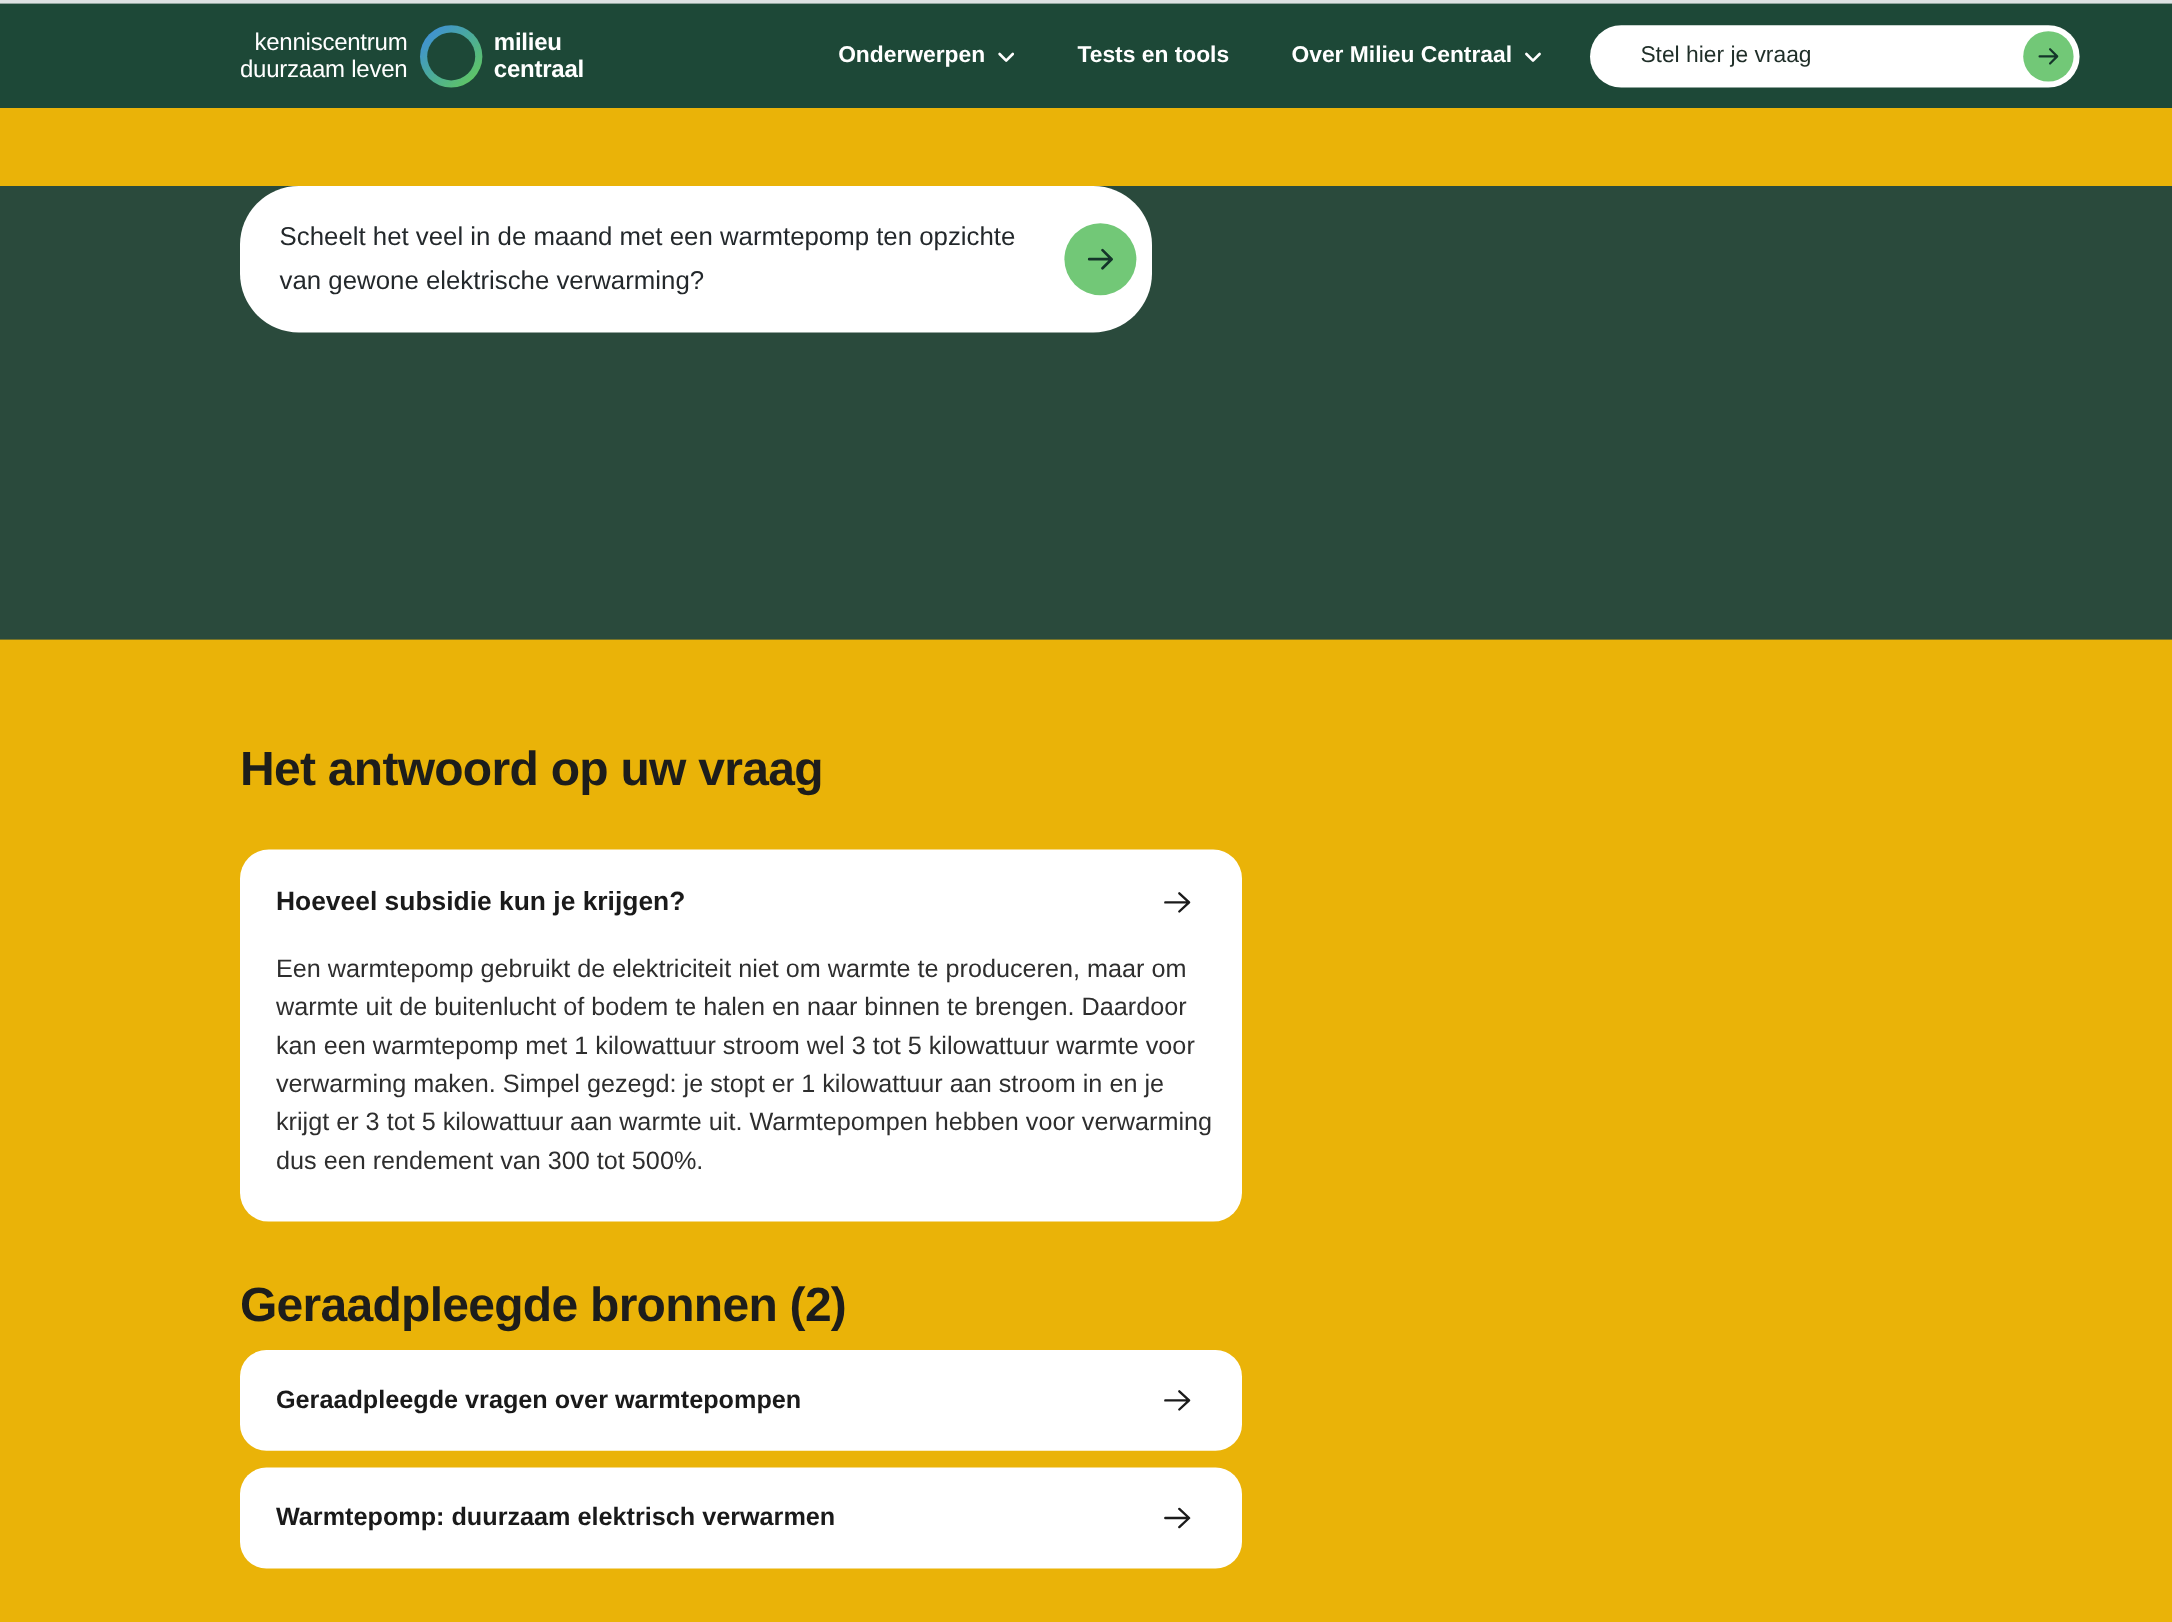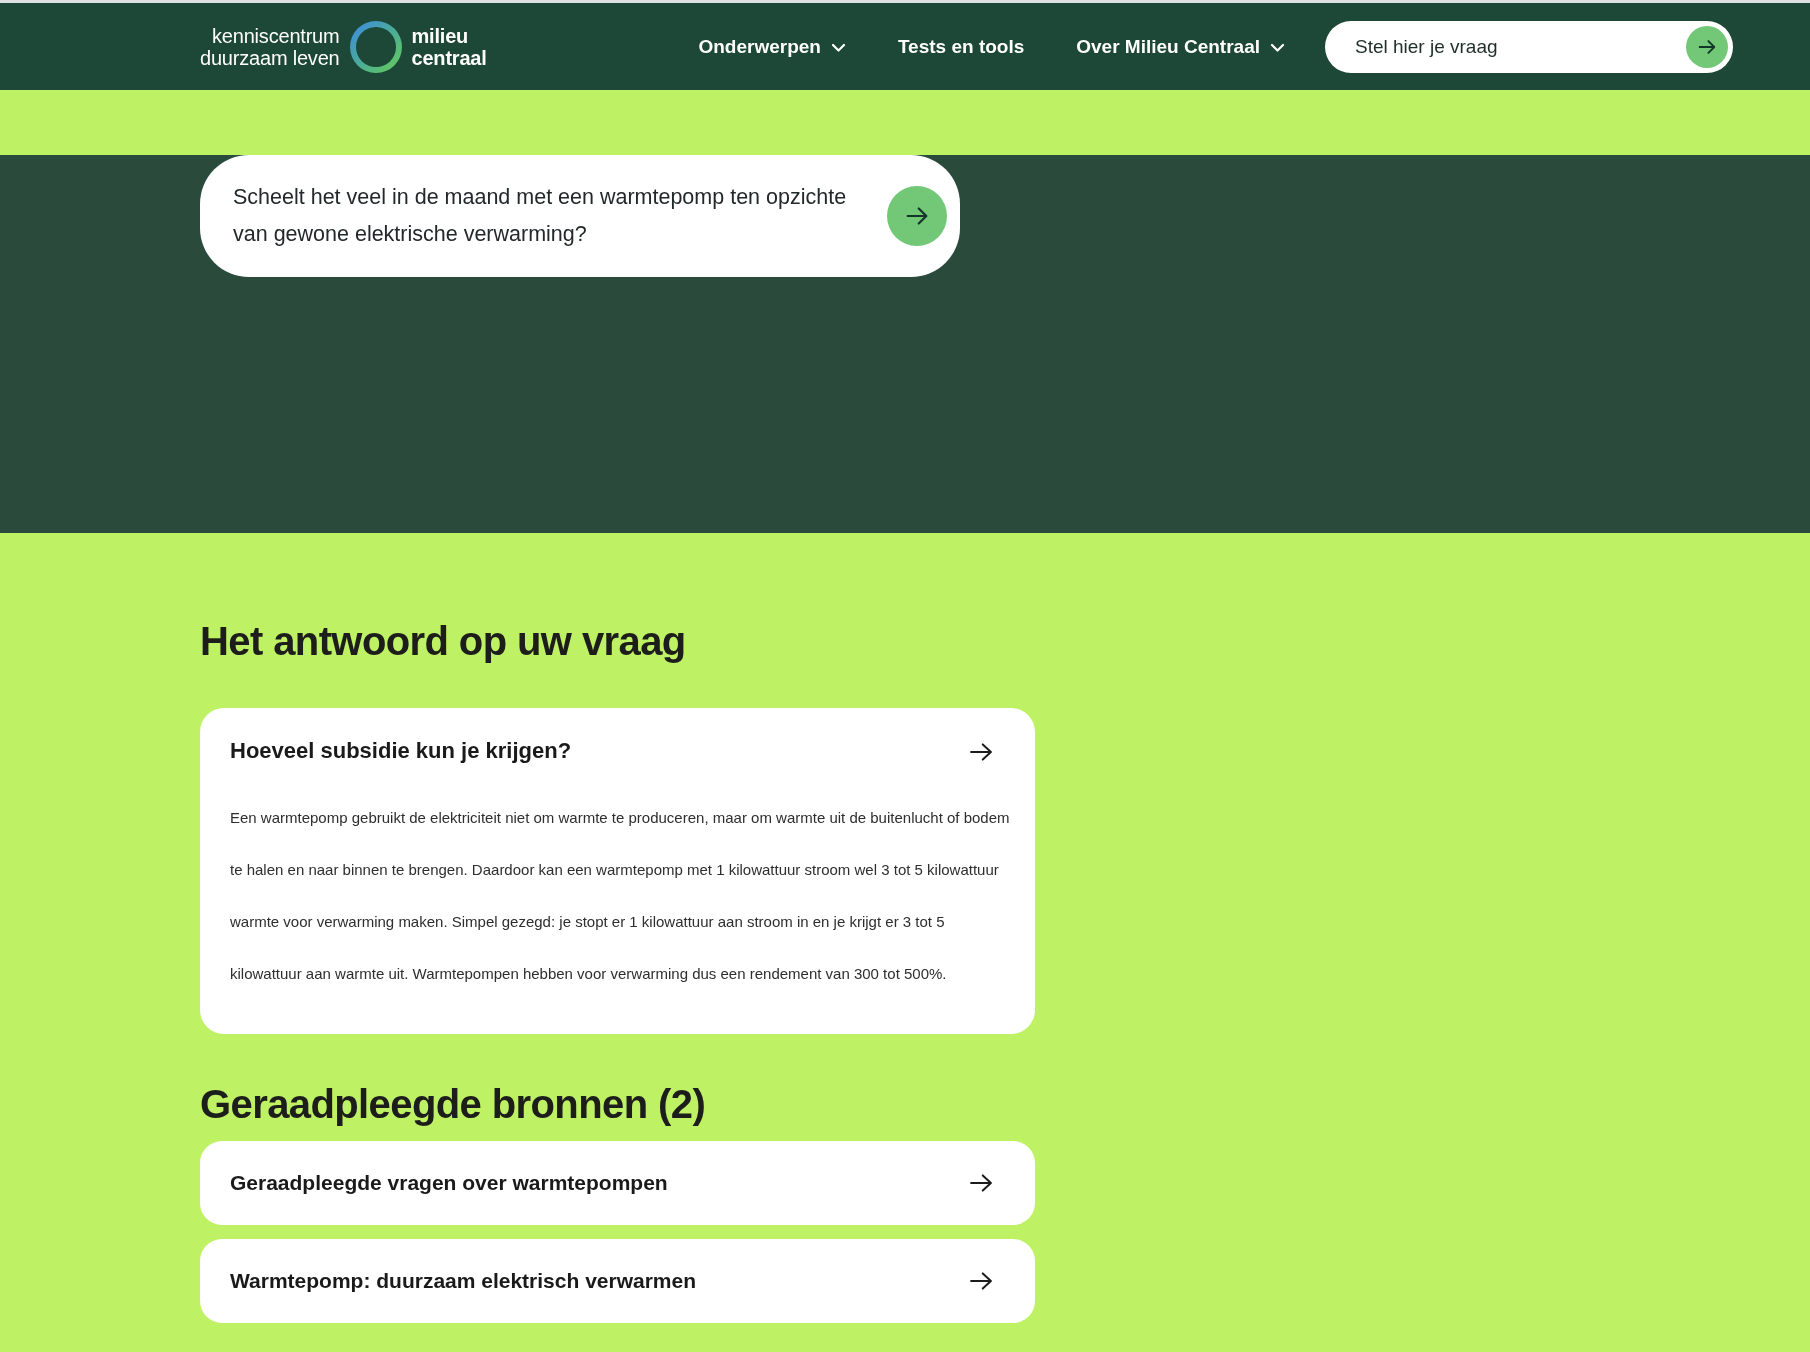--- a/index.html
+++ b/index.html
@@ -1,18 +1,18 @@
 <!DOCTYPE html>
 <html><head>
 <meta charset="utf-8">
 <style>
   * { margin:0; padding:0; box-sizing:border-box; }
   html,body { width:1810px; height:1352px; }
   body { font-family:"Liberation Sans","DejaVu Sans",sans-serif; background:#f5f5f4; overflow:hidden; }
-  .page { width:1810px; height:1352px; position:relative; background:#bef264; }
+  .page { width:1810px; height:1352px; position:relative; background:#eab308; }
 
   
   .topbar {
     height:90px; background:#1d4837; border-top:3px solid #dde1e2;
     display:flex; align-items:center; padding-left:200px; padding-right:77px;
   }
   .logo { display:flex; align-items:center; gap:10px; cursor:pointer; }
   .logo-left { text-align:right; color:#fff; font-size:20px; font-weight:500; line-height:22px; letter-spacing:-0.2px; }
   .logo-ring {
     width:52px; height:52px; border-radius:50%;
@@ -25,21 +25,21 @@
   .nav { display:flex; align-items:center; gap:52px; margin-left:auto; }
   .nav-item { display:flex; align-items:center; gap:10px; color:#fff; font-size:19px; font-weight:600; cursor:pointer; white-space:nowrap; }
   .chev { display:inline-flex; margin-top:3px; }
 
   .searchpill {
     margin-left:40px; width:408px; height:52px; background:#fff; border-radius:26px;
     display:flex; align-items:center; position:relative; padding-left:30px;
   }
   .searchpill input {
     border:none; outline:none; background:transparent; width:300px;
-    font-family:"Liberation Sans","DejaVu Sans",sans-serif; font-size:19px; color:#1f2e28;
+    font-family:"Liberation Sans","DejaVu Sans",sans-serif; font-size:19px; color:#1f2e28;margin-left:12px;
   }
   .searchpill input::placeholder { color:#1f2e28; opacity:1; }
   .pill-btn {
     position:absolute; right:5px; top:50%; transform:translateY(-50%);
     width:42px; height:42px; border-radius:50%; background:#72c877; border:none; cursor:pointer;
     display:flex; align-items:center; justify-content:center; color:#14352a;
   }
 
   
   .hero { height:378px; background:#2a4a3c; padding-left:200px; }
@@ -59,21 +59,21 @@
   .main { padding:0 0 0 200px; }
   .main h2 { font-size:40px; font-weight:700; color:#1d1d1b; letter-spacing:-0.6px; }
   .h-answer { padding-top:86px; }
   .answer-card {
     margin-top:44px; width:835px; background:#fff; border-radius:24px;
     padding:30px 40px 34px 30px;
   }
   .answer-head { display:flex; justify-content:space-between; cursor:pointer; }
   .answer-title { font-size:22px; font-weight:700; color:#1a1a1a; }
   .arrow-dark { color:#1b1b1b; display:inline-flex; }
-  .answer-body { margin-top:26px; width:782px; font-size:15px; line-height:52px; color:#2e2e2e; }
+  .answer-body { margin-top:26px; width:782px; font-size:21px; line-height:32px; color:#2e2e2e; }
 
   .h-sources { padding-top:48px; }
   .source-card {
     margin-top:14px; width:835px; height:84px; background:#fff; border-radius:22px;
     display:flex; align-items:center; justify-content:space-between;
     padding:0 40px 0 30px; cursor:pointer;
   }
   .source-card:first-of-type { margin-top:40px; }
   .source-title { font-size:21px; font-weight:700; color:#1a1a1a; }
 </style>

